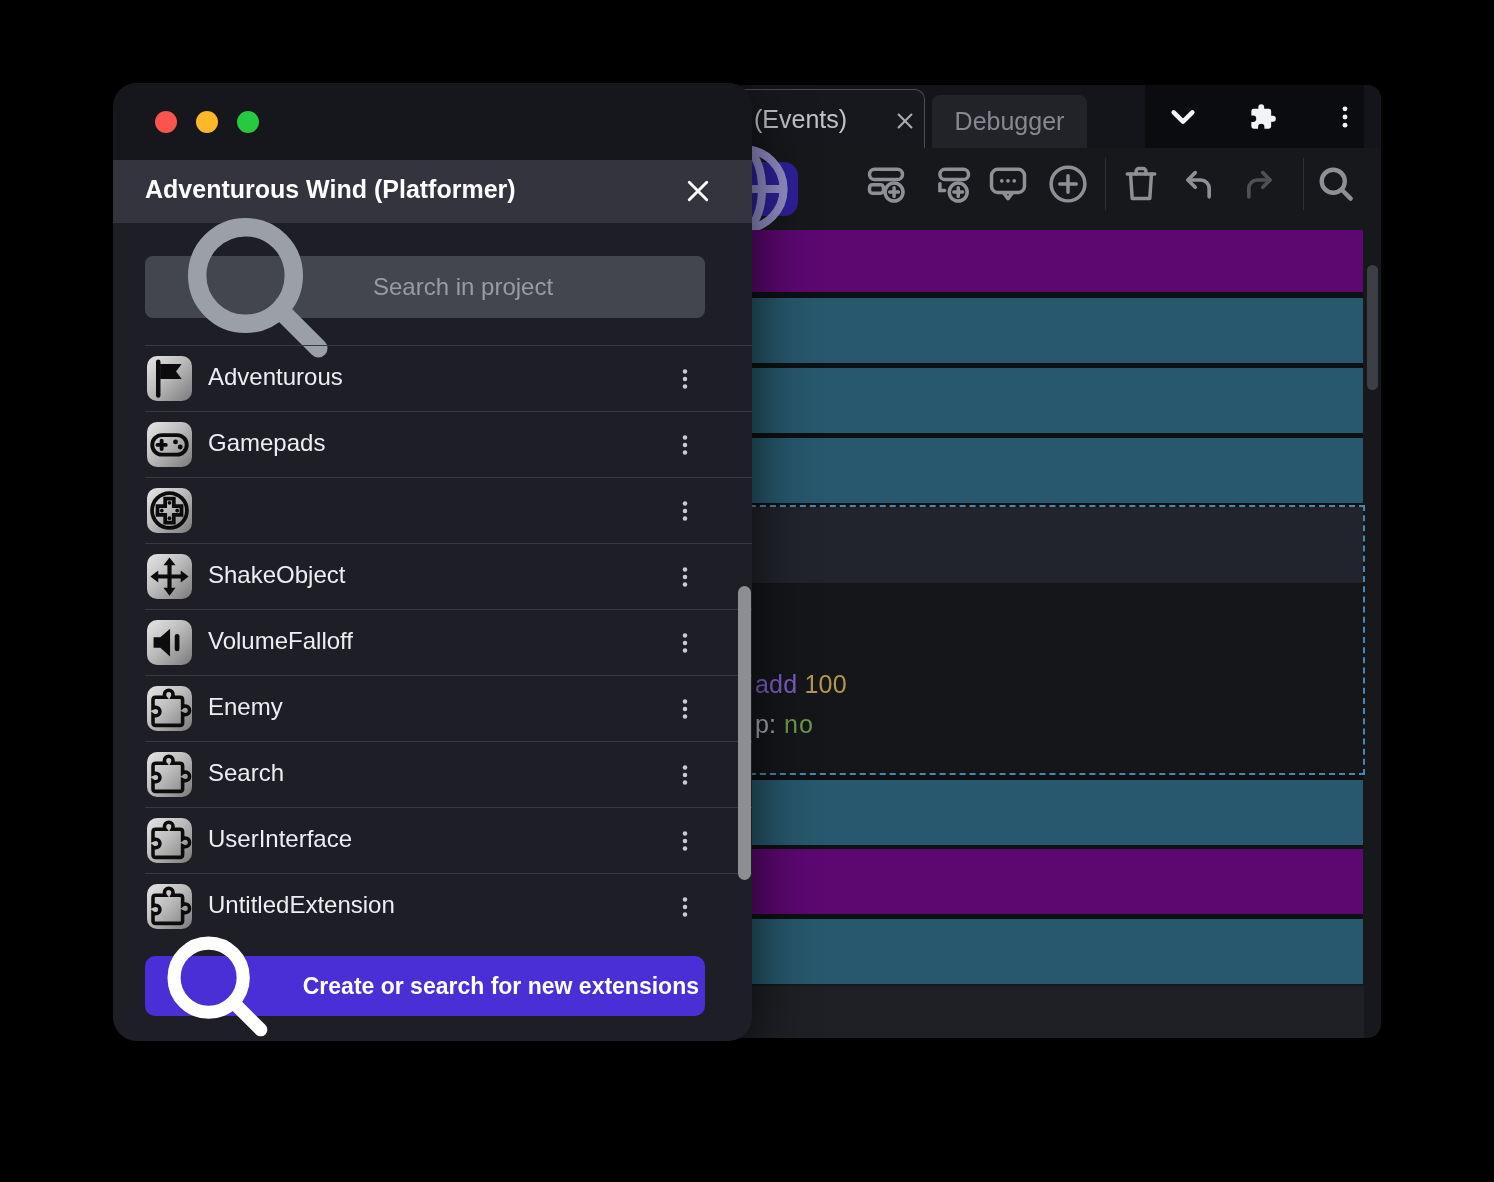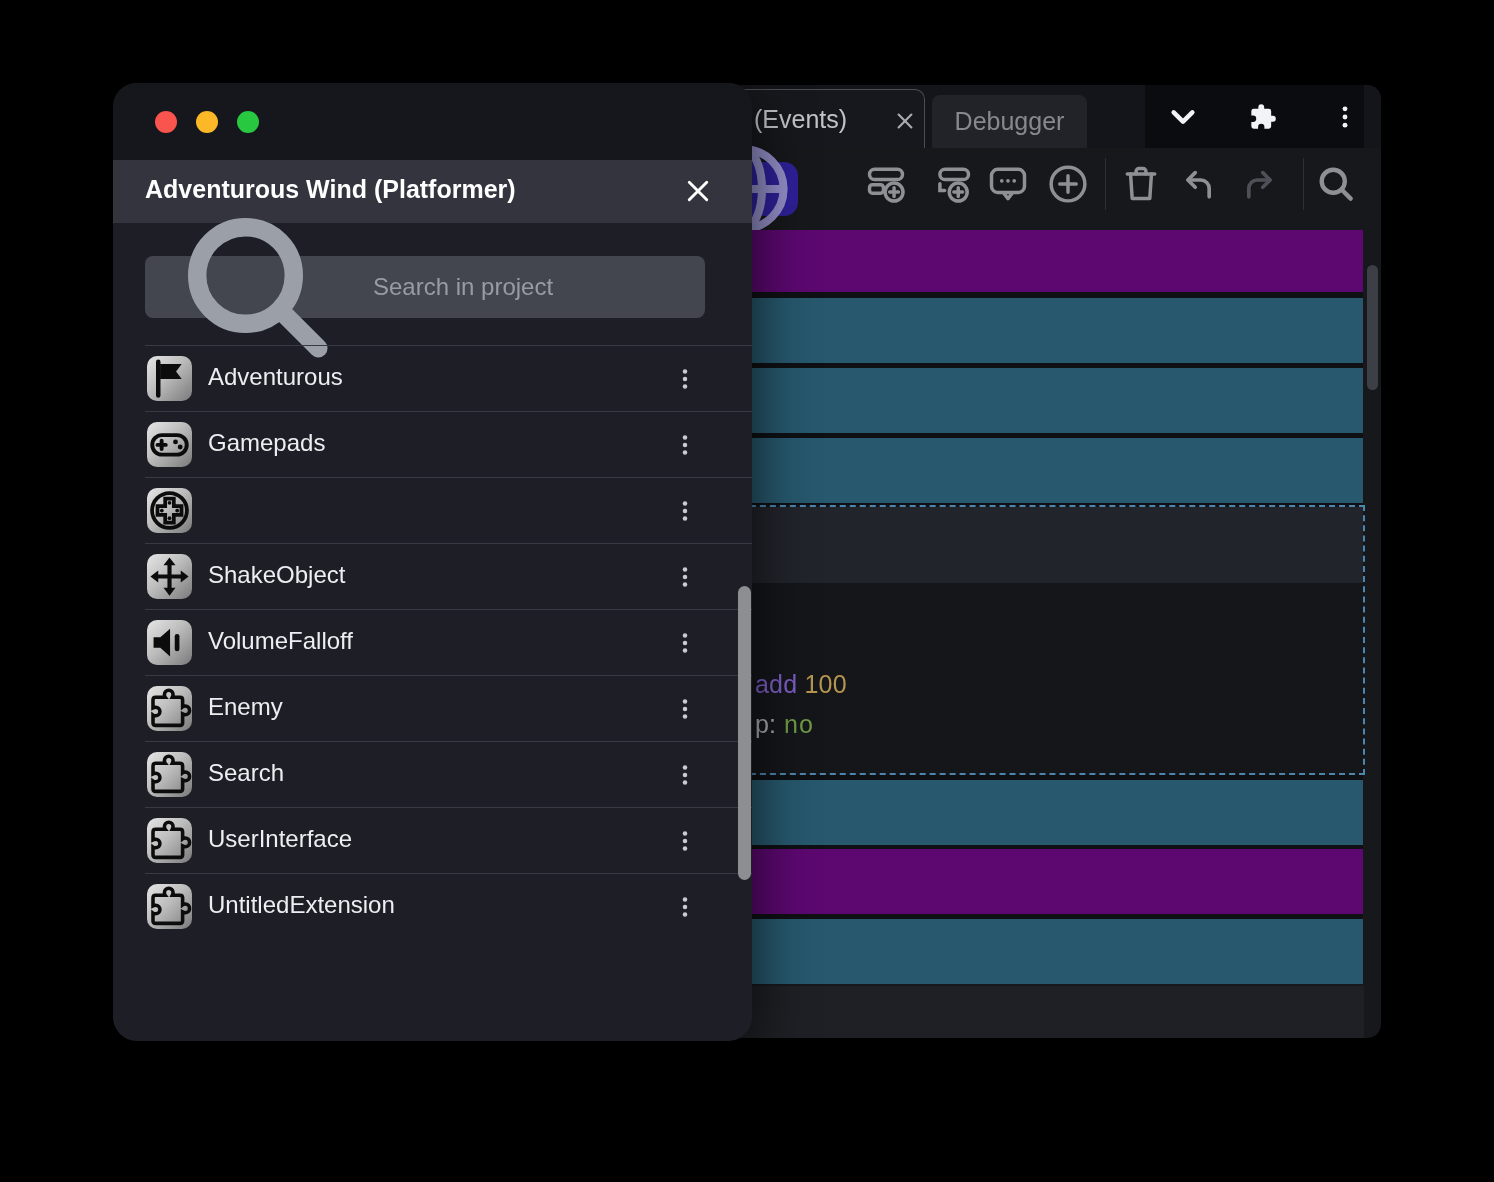--- a/index.html
+++ b/index.html
@@ -371,14 +371,23 @@
           <span class="ext-kebab">
             <svg viewBox="0 0 24 24" fill="currentColor" style="width: 100%; height: 100%; display: block;">
               <circle cx="12" cy="5" r="2.1"></circle>
               <circle cx="12" cy="12" r="2.1"></circle>
               <circle cx="12" cy="19" r="2.1"></circle>
             </svg>
           </span>
         </div>
       </div>
     <div class="dlg-scrollbar"></div>
+    <button class="cta-btn" id="cta-btn" style="background: rgb(74, 46, 214);">
+      <span>
+          <svg viewBox="0 0 24 24" fill="none" stroke="currentColor" stroke-width="2.4" stroke-linecap="round" style="width: 100%; height: 100%; display: block;">
+            <circle cx="10.5" cy="10.5" r="6.3"></circle>
+            <path d="M15.3 15.3 20 20"></path>
+          </svg>
+        </span>
+      <span class="cta-label">Create or search for new extensions</span>
+    </button>
   </section>
 </div>
 
 </body></html>

